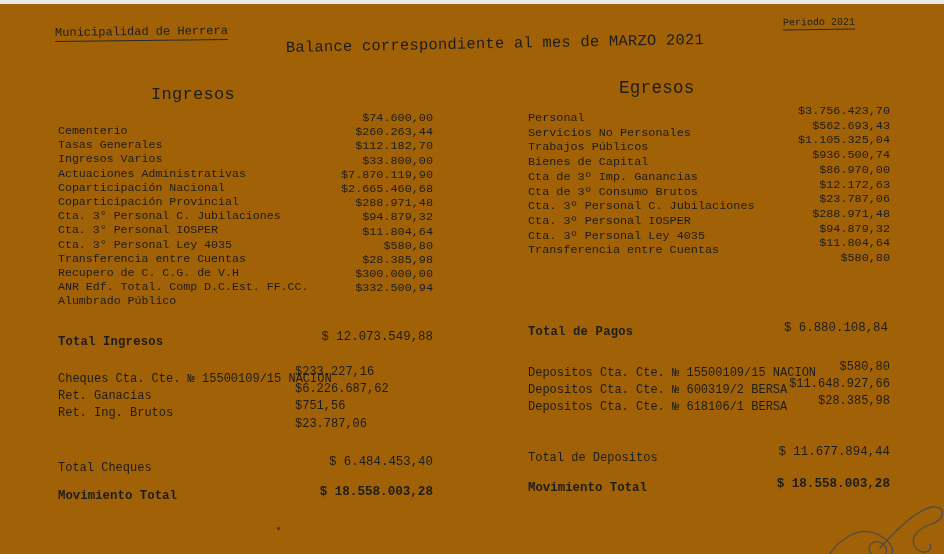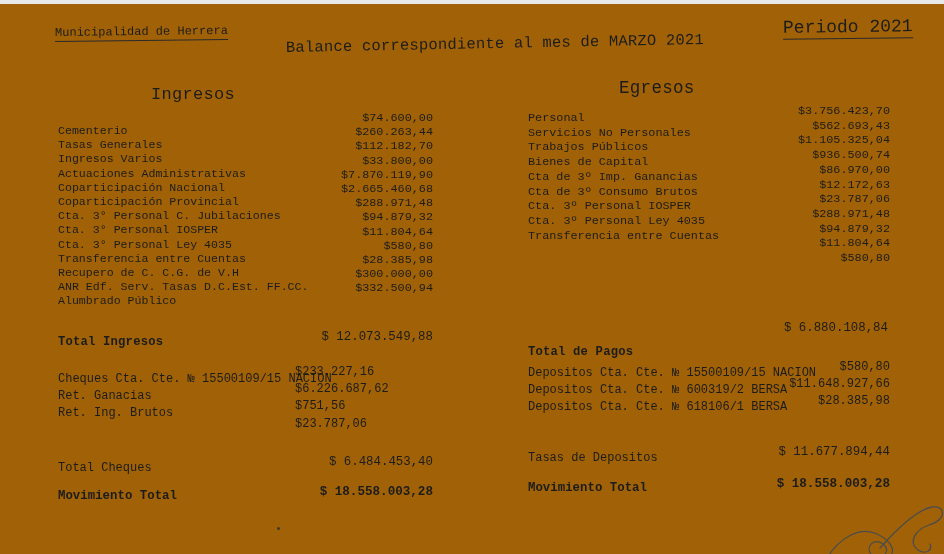--- a/index.html
+++ b/index.html
@@ -5,21 +5,21 @@
 <style>
   html,body{margin:0;padding:0;background:#e8e8e8;}
   .page{
     position:relative;width:944px;height:554px;margin:4px auto;
     background:#a16207;color:#1c1c1c;overflow:hidden;
     font-family:Liberation Mono, monospace;
   }
   .abs{position:absolute;}
   .ul{border-bottom:1.2px solid #2a2a2a;padding-bottom:1px;}
   .org{left:55px;top:22px;font-size:12px;transform:rotate(-0.7deg);transform-origin:left center;}
-  .period{left:783px;top:13px;font-size:18px;transform:rotate(-0.7deg);}
+  .period{left:783px;top:13px;font-size:10px;transform:rotate(-0.7deg);}
   .title{left:286px;top:35px;font-size:15.5px;transform:rotate(-1.1deg);transform-origin:left center;letter-spacing:.2px;}
   .heading{font-size:17px;letter-spacing:.3px;}
   .heading-ingresos{left:151px;top:81px;}
   .heading-egresos{left:619px;top:74px;font-size:17.5px;}
 
   .list{line-height:14.2px;}
   .ing-labels{left:58px;top:120px;width:270px;font-size:11.6px;}
   .ing-values{left:295px;top:107px;width:138px;font-size:11.8px;text-align:right;}
   .egr-labels{left:528px;top:107px;width:285px;font-size:11.8px;line-height:14.7px;}
   .egr-values{left:752px;top:100px;width:138px;font-size:11.8px;line-height:14.7px;text-align:right;}
@@ -30,21 +30,21 @@
   .depositos-labels{left:528px;top:361px;width:295px;}
   .depositos-values{left:752px;top:355px;width:138px;text-align:right;}
 
   .tlabel{font-size:12.2px;font-weight:bold;letter-spacing:.2px;}
   .tvalue{font-size:12.4px;text-align:right;width:138px;}
   .rlabel{font-size:12px;}
   .bold{font-weight:bold;}
 
   .total-ingresos-label{left:58px;top:331px;}
   .total-ingresos-value{left:295px;top:326px;}
-  .total-pagos-label{left:528px;top:341px;}
+  .total-pagos-label{left:528px;top:321px;}
   .total-pagos-value{left:750px;top:317px;}
   .total-cheques-label{left:58px;top:457px;text-align:center;}
   .total-cheques-value{left:295px;top:451px;}
   .total-depositos-label{left:528px;top:447px;}
   .total-depositos-value{left:752px;top:441px;}
   .mov-left-label{left:58px;top:485px;font-size:12.4px;}
   .mov-left-value{left:295px;top:481px;font-size:12.6px;}
   .mov-right-label{left:528px;top:477px;font-size:12.4px;}
   .mov-right-value{left:752px;top:473px;font-size:12.6px;}
 
@@ -68,21 +68,21 @@
       <div class="row-label">Tasas Generales</div>
       <div class="row-label">Ingresos Varios</div>
       <div class="row-label">Actuaciones Administrativas</div>
       <div class="row-label">Coparticipación Nacional</div>
       <div class="row-label">Coparticipación Provincial</div>
       <div class="row-label">Cta. 3° Personal C. Jubilaciones</div>
       <div class="row-label">Cta. 3° Personal IOSPER</div>
       <div class="row-label">Cta. 3° Personal Ley 4035</div>
       <div class="row-label">Transferencia entre Cuentas</div>
       <div class="row-label">Recupero de C. C.G. de V.H</div>
-      <div class="row-label">ANR Edf. Serv. Tasas D.C.Est. FF.CC.</div>
+      <div class="row-label">ANR Edf. Total. Comp D.C.Est. FF.CC.</div>
       <div class="row-label">Alumbrado Público</div>
     </div>
   <div class="abs list ing-values">
       <div class="row-value">$74.600,00</div>
       <div class="row-value">$260.263,44</div>
       <div class="row-value">$112.182,70</div>
       <div class="row-value">$33.800,00</div>
       <div class="row-value">$7.870.119,90</div>
       <div class="row-value">$2.665.460,68</div>
       <div class="row-value">$288.971,48</div>
@@ -94,20 +94,21 @@
       <div class="row-value">$332.500,94</div>
     </div>
 
   <div class="abs list egr-labels">
       <div class="row-label">Personal</div>
       <div class="row-label">Servicios No Personales</div>
       <div class="row-label">Trabajos Públicos</div>
       <div class="row-label">Bienes de Capital</div>
       <div class="row-label">Cta de 3º Imp. Ganancias</div>
       <div class="row-label">Cta de 3º Consumo Brutos</div>
+      <div class="row-label">Cta. 3º Personal C. Jubilaciones</div>
       <div class="row-label">Cta. 3º Personal IOSPER</div>
       <div class="row-label">Cta. 3º Personal Ley 4035</div>
       <div class="row-label">Transferencia entre Cuentas</div>
     </div>
   <div class="abs list egr-values">
       <div class="row-value">$3.756.423,70</div>
       <div class="row-value">$562.693,43</div>
       <div class="row-value">$1.105.325,04</div>
       <div class="row-value">$936.500,74</div>
       <div class="row-value">$86.970,00</div>
@@ -142,21 +143,21 @@
       <div class="row-label">Depositos Cta. Cte. № 618106/1 BERSA</div>
     </div>
   <div class="abs biglist depositos-values">
       <div class="row-value">$580,80</div>
       <div class="row-value">$11.648.927,66</div>
       <div class="row-value">$28.385,98</div>
     </div>
 
   <div class="abs rlabel total-cheques-label">Total Cheques</div>
   <div class="abs tvalue total-cheques-value">$ 6.484.453,40</div>
-  <div class="abs rlabel total-depositos-label">Tasas de Depositos</div>
+  <div class="abs rlabel total-depositos-label">Total de Depositos</div>
   <div class="abs tvalue total-depositos-value">$ 11.677.894,44</div>
 
   <div class="abs bold mov-left-label">Movimiento Total</div>
   <div class="abs bold tvalue mov-left-value">$ 18.558.003,28</div>
   <div class="abs bold mov-right-label">Movimiento Total</div>
   <div class="abs bold tvalue mov-right-value">$ 18.558.003,28</div>
 
   <div class="abs speck"></div>
   <svg class="abs signature" width="122" height="68" viewBox="0 0 122 68" fill="none">
     <path d="M 4 70 C 16 48 38 36 55 44 C 70 51 75 62 66 69" stroke="#4c4c4c" stroke-width="1.3" stroke-linecap="round"></path>

